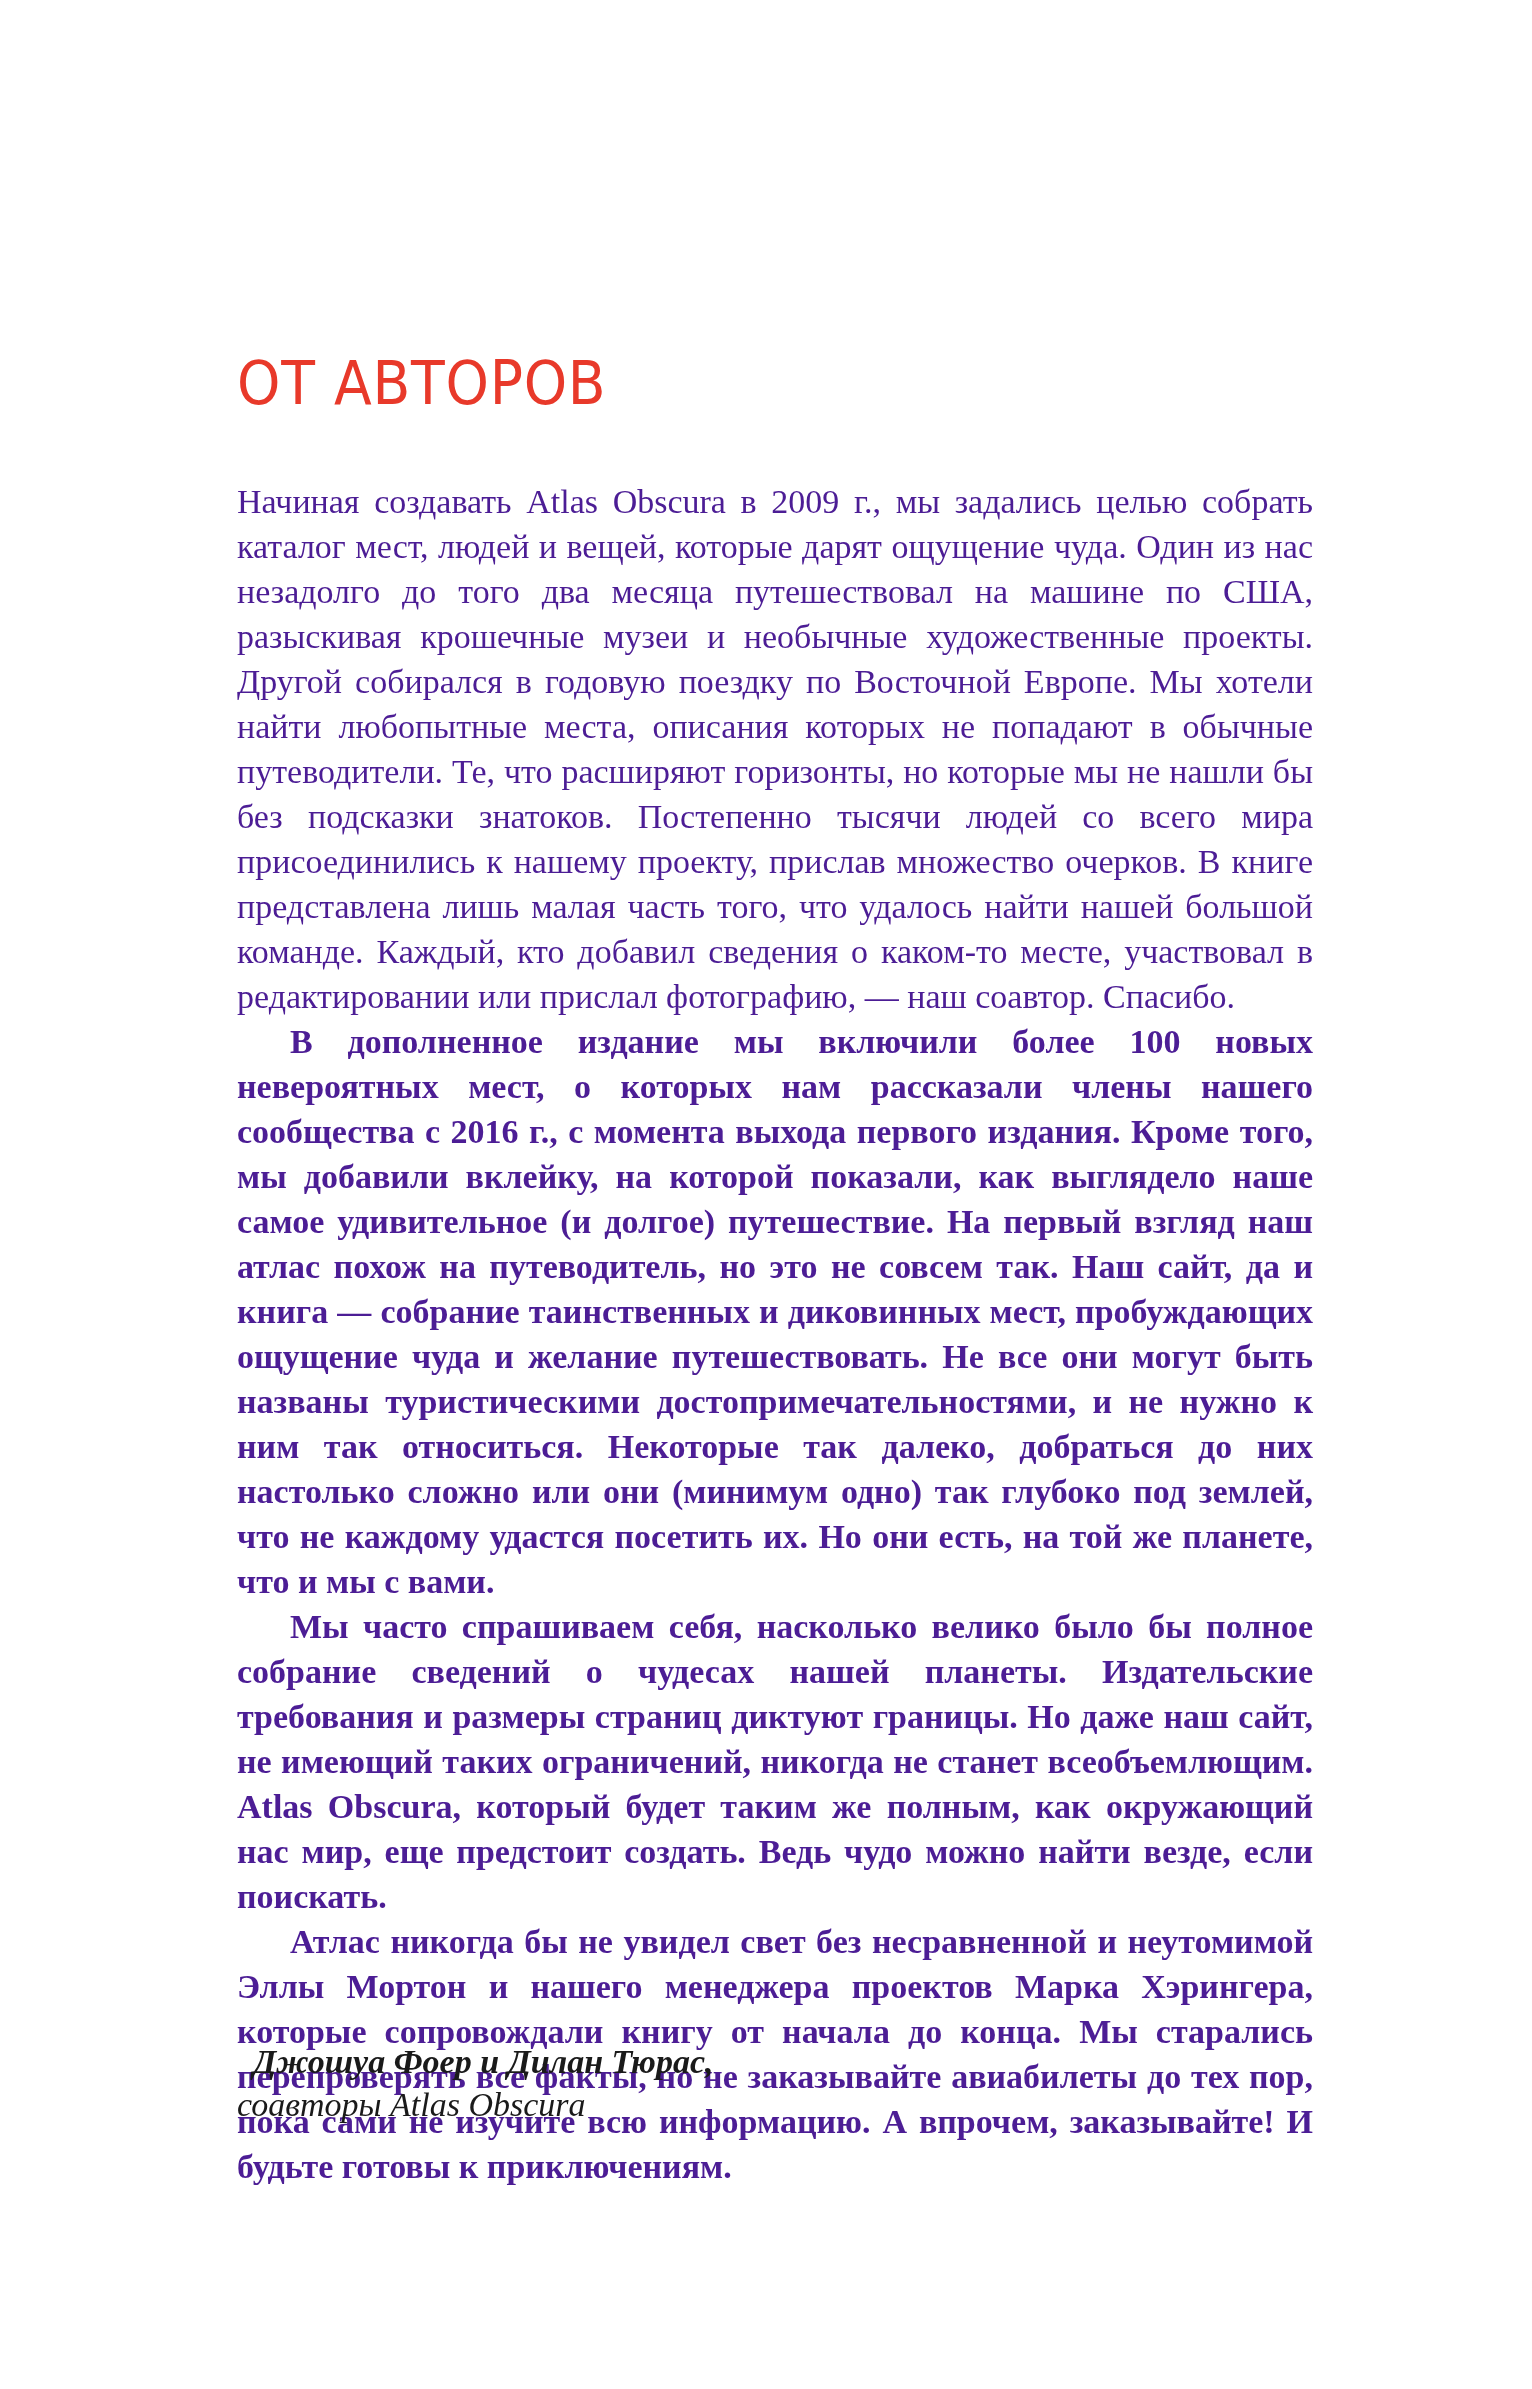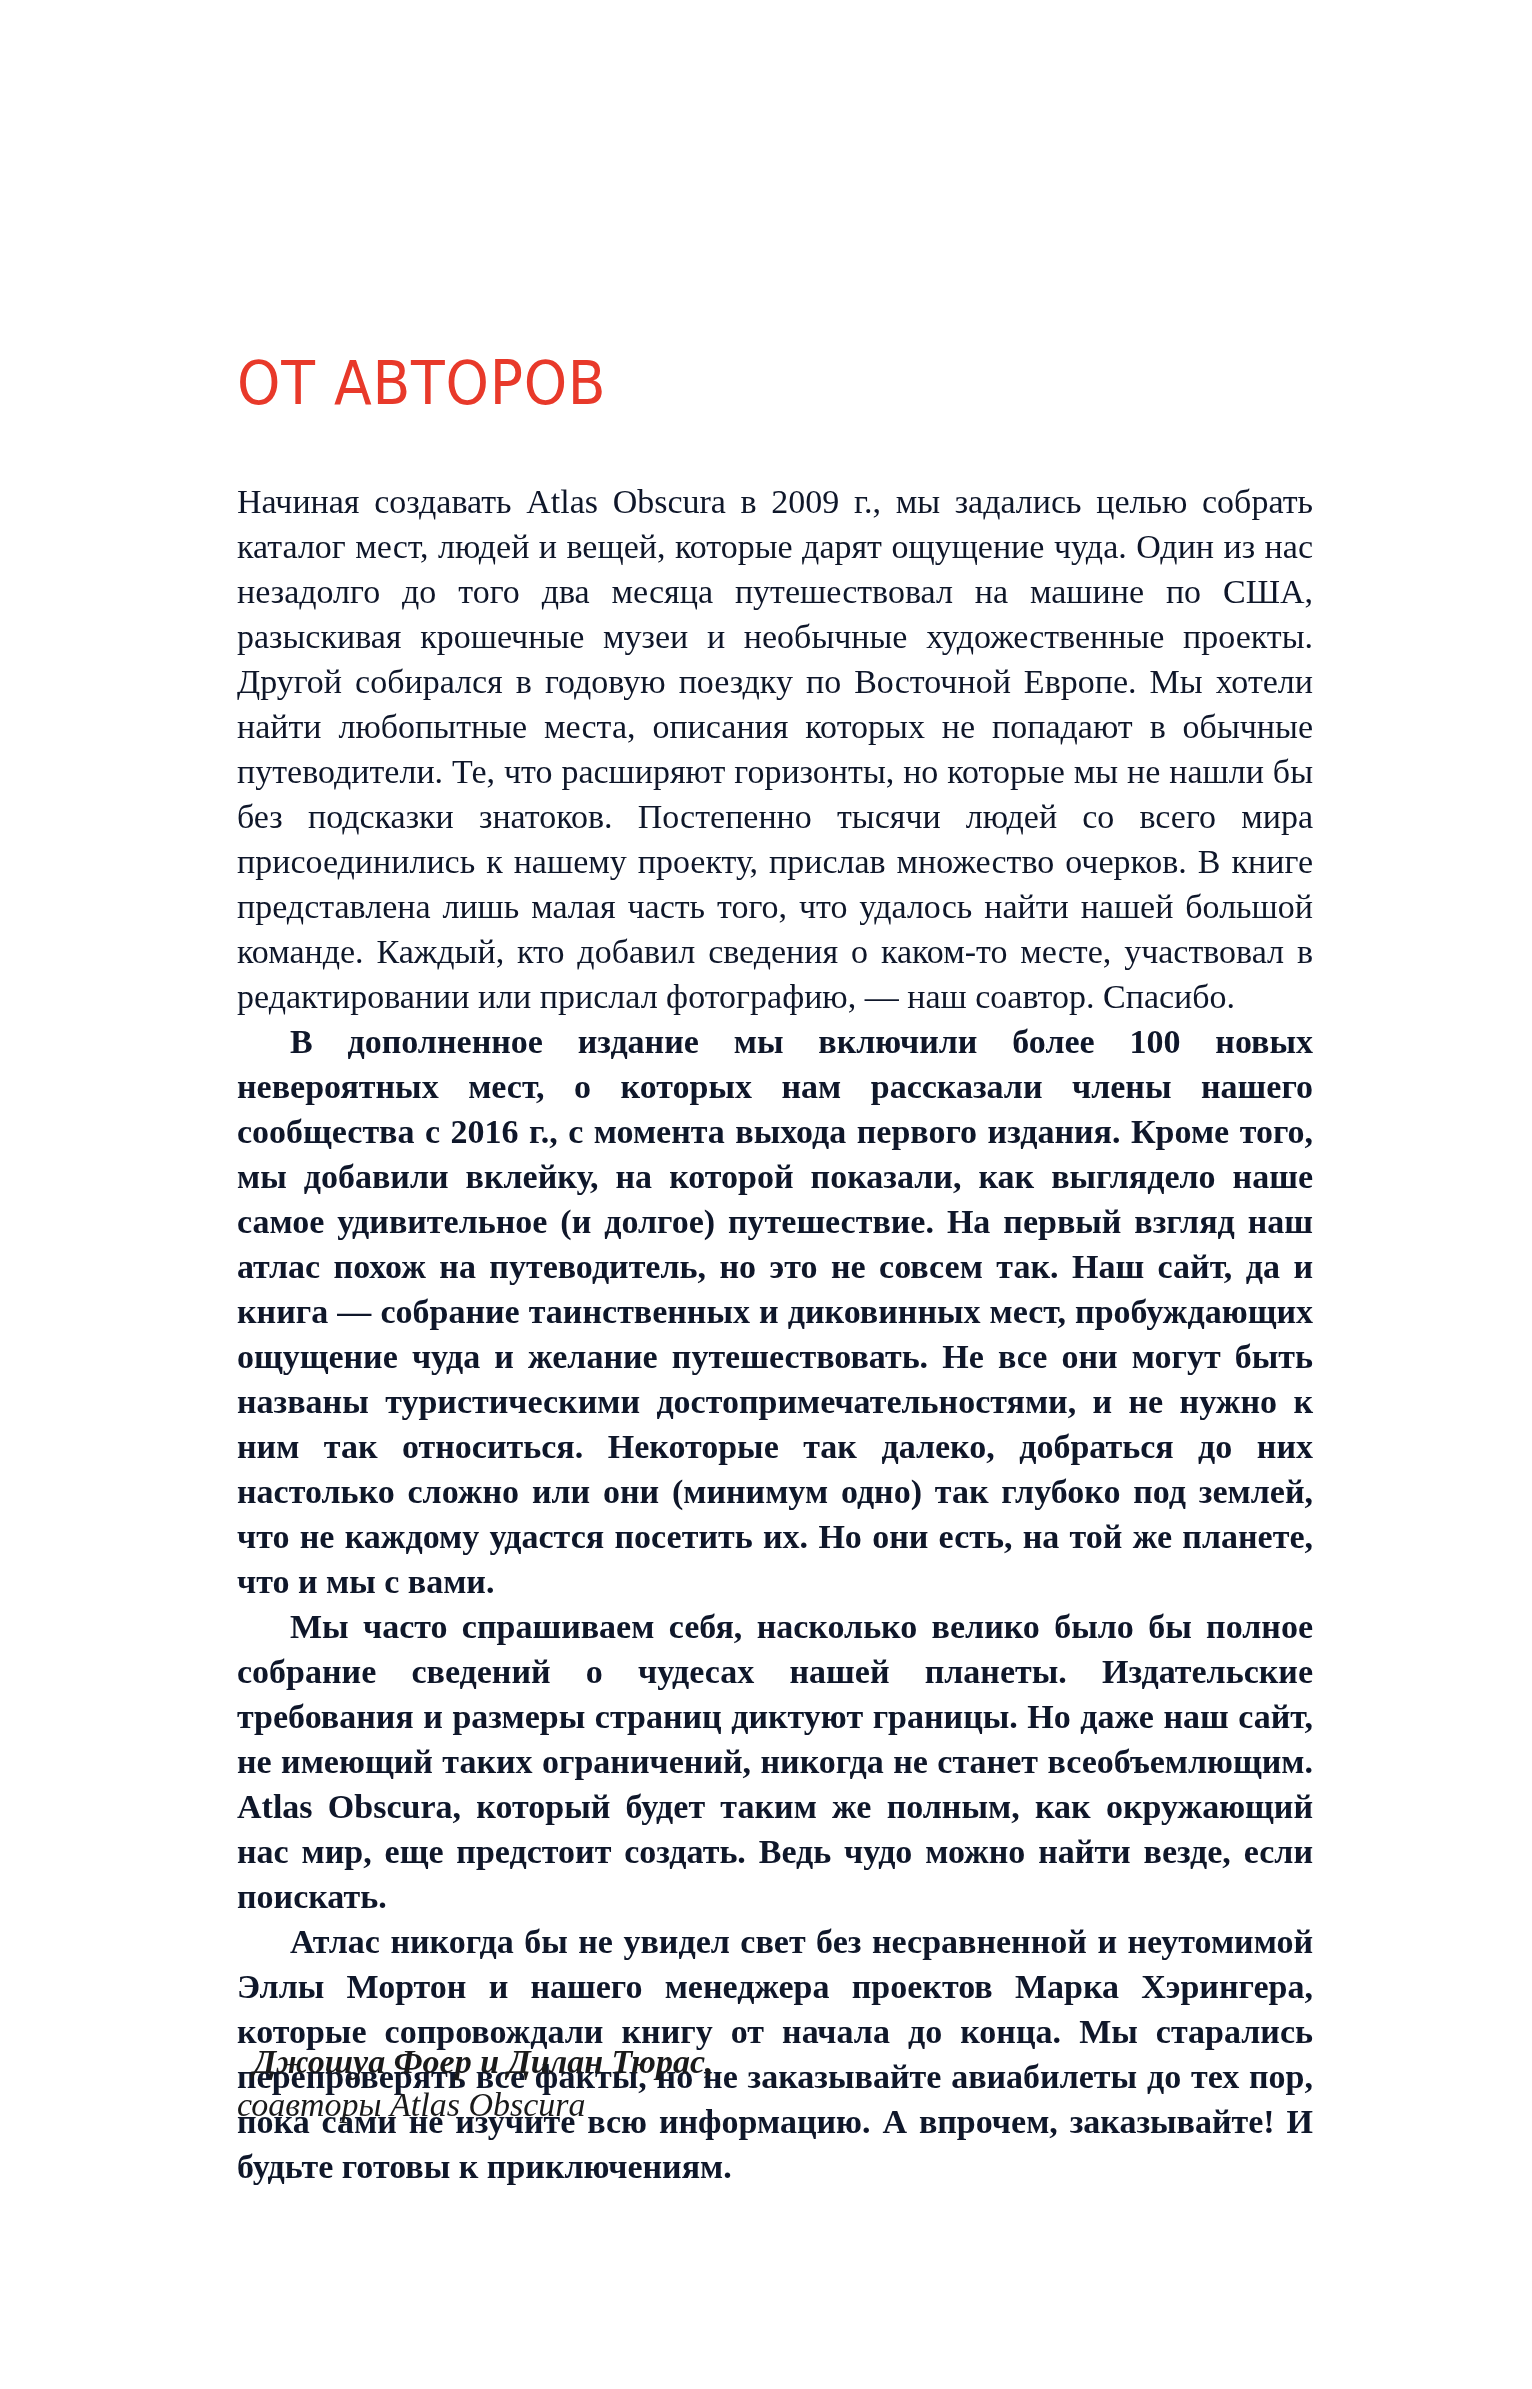--- a/index.html
+++ b/index.html
@@ -34,21 +34,21 @@
       transform-origin: left top;
     }
     .body-text {
       position: absolute;
       top: 479px;
       left: 0;
       width: 1076px;
       font-family: "Liberation Serif", "DejaVu Serif", serif;
       font-size: 34px;
       line-height: 45px;
-      color: #0f172a;
+      color: #4c1d95;
       text-align: justify;
     }
     .body-text p {
       margin: 0;
       text-indent: 0;
     }
     .body-text p + p {
       text-indent: 53px;
       font-weight: bold;
     }

